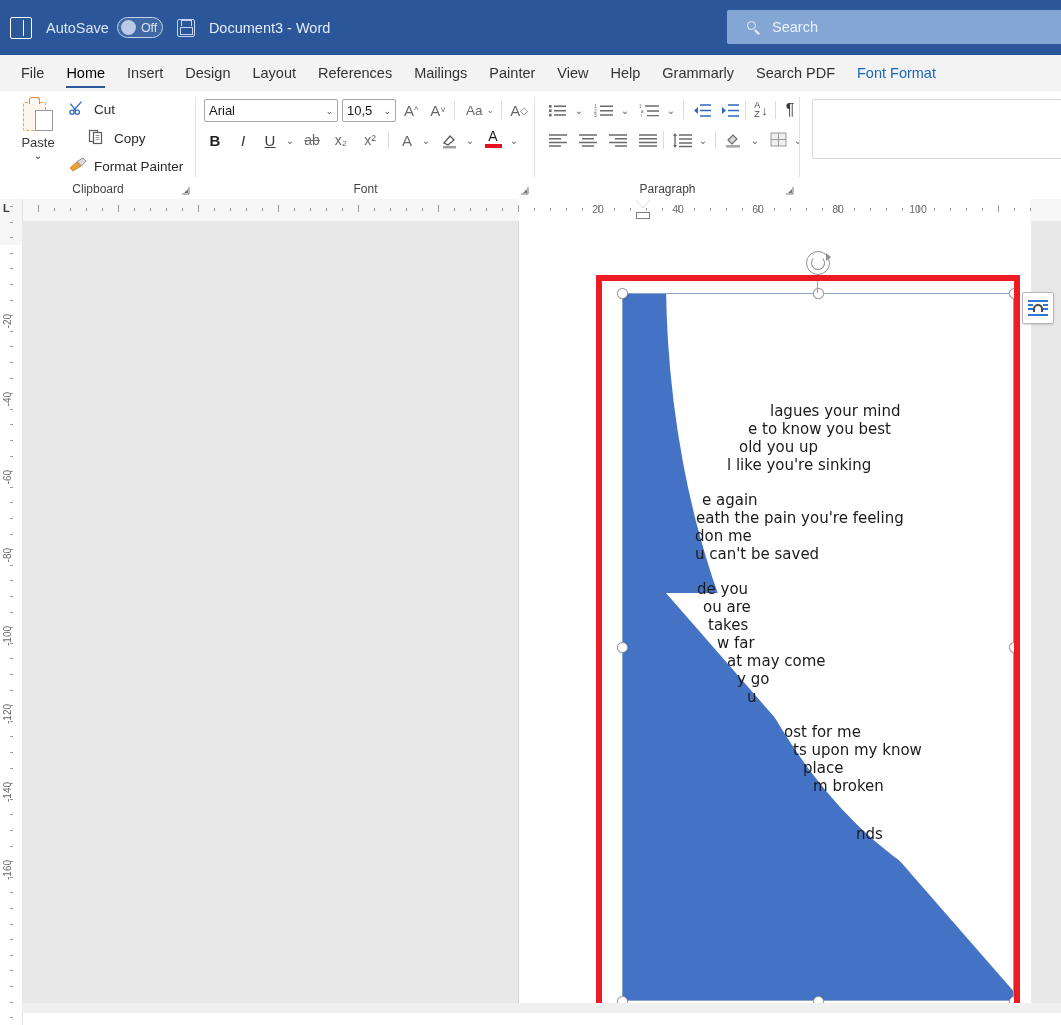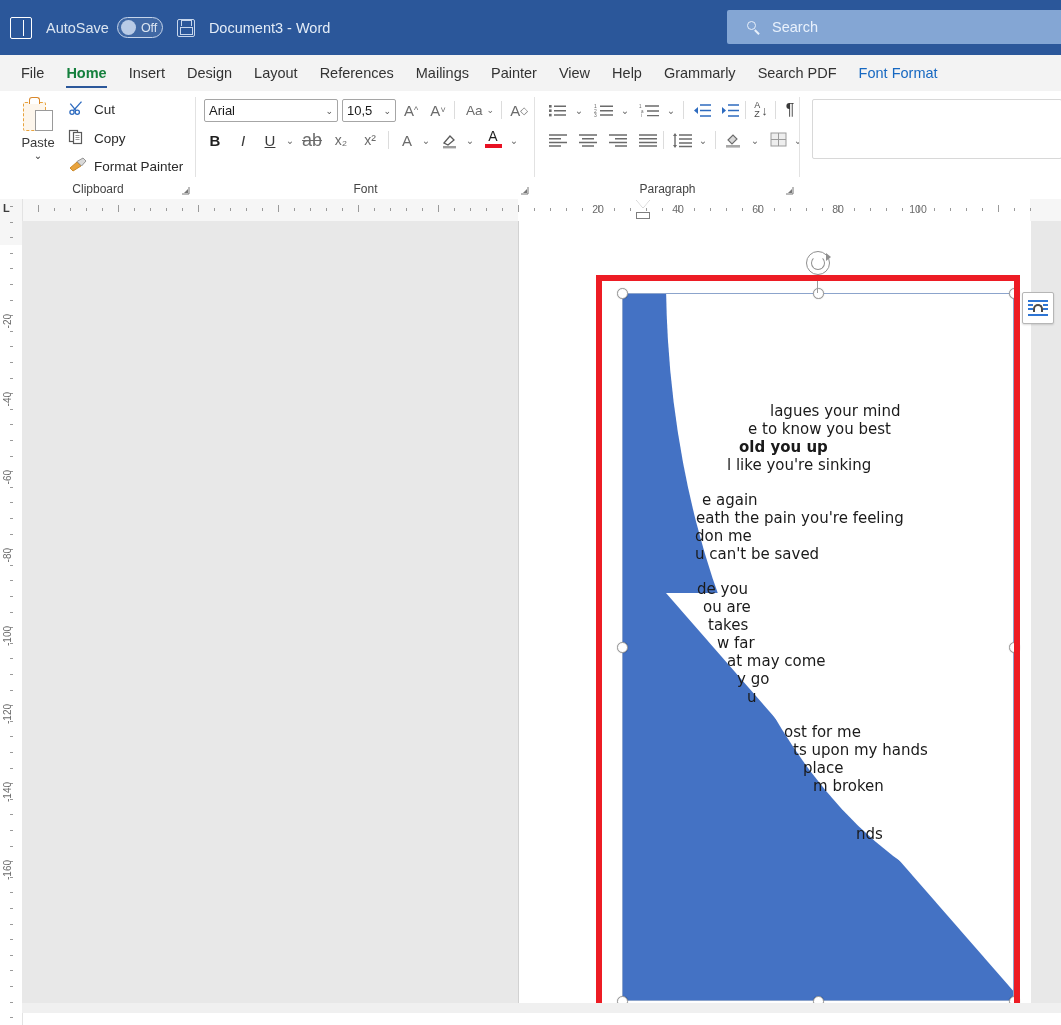--- a/index.html
+++ b/index.html
@@ -48,21 +48,21 @@
 
   
   .tabstrip{
     position:absolute;left:0;top:55px;width:1061px;height:36px;
     background:#f3f3f3;display:flex;align-items:center;padding-left:10px;box-sizing:border-box;
   }
   .tab{
     font-size:14.5px;color:#333333;padding:0 11px;height:36px;line-height:36px;
     position:relative;white-space:nowrap;
   }
-  .tab.active{color:#15803d;font-weight:700;}
+  .tab.active{color:#000000;font-weight:400;}
   .tab.active::after{
     content:"";position:absolute;left:11px;right:11px;bottom:3px;height:2.4px;background:#2b579a;
   }
   .tab.ctx{color:#1668c1;}
 
   
   .ribbon{
     position:absolute;left:0;top:91px;width:1061px;height:108px;
     background:#ffffff;border-bottom:1px solid #d4d4d4;
   }
@@ -277,21 +277,21 @@
             <circle cx="4" cy="12.3" r="2.1"></circle>
                 <circle cx="9.3" cy="12.3" r="2.1"></circle>
             <path d="M5.3 10.7 L13.5 1.6"></path>
                 <path d="M8 10.7 L2.3 3.6"></path>
               </g>
             </svg>
         </span>
         <span>Cut</span>
       </div>
 
-      <div class="clipitem" style="top:36px;">
+      <div class="clipitem" style="top:36px;margin-left:20px;">
         <span class="ci-ico">
           <svg width="18" height="16" viewBox="0 0 18 16">
               <g stroke="#5a5a5a" stroke-width="1.2" fill="#fff">
             <rect x="1.5" y="1.5" width="8" height="11"></rect>
                 <rect x="5.5" y="3.5" width="8" height="11"></rect>
               </g>
             <g stroke="#8a8a8a" stroke-width="0.9">
                 <path d="M7.5 6.5h4M7.5 8.5h4M7.5 10.5h4"></path>
               </g>
             </svg>
@@ -350,21 +350,21 @@
       <div class="ricon dark" style="left:8px;top:38px;width:22px;font-weight:bold;font-size:15px;">
         <span>B</span>
       </div>
       <div class="ricon" style="left:36px;top:38px;width:22px;font-style:italic;font-size:15px;color:#3a3a3a;">
         <span>I</span>
       </div>
       <div class="ricon" style="left:63px;top:38px;width:22px;text-decoration:underline;font-size:15px;color:#3a3a3a;">
         <span>U</span>
       </div>
       <div class="ricon" style="left:86px;top:38px;width:16px;font-size:10px;">⌄</div>
-      <div class="ricon" style="left:104px;top:38px;width:24px;font-size:18px;text-decoration:line-through;">
+      <div class="ricon" style="left:104px;top:38px;width:24px;font-size:14px;text-decoration:line-through;">
         <span>ab</span>
       </div>
       <div class="ricon" style="left:133px;top:38px;width:24px;font-size:14px;">
         <span>x₂</span>
       </div>
       <div class="ricon" style="left:162px;top:38px;width:24px;font-size:14px;">
         <span>x²</span>
       </div>
       <div class="fsep" style="left:192px;top:40px;height:18px;"></div>
       <div class="ricon" style="left:200px;top:38px;width:22px;font-size:15px;">
@@ -682,35 +682,35 @@
         <div class="shape-fill" id="shapefill" style="background: rgb(68, 114, 196);">
           <div class="shape-cut"></div>
           <div class="shape-cut2"></div>
         </div>
         <div class="shape-border"></div>
       </div>
 
       <div class="lyrics" style="left:103px;top:72px;" id="lyricsLayer">
           <div class="lline" style="left: 148px; top: 110px;">lagues your mind</div>
           <div class="lline" style="left: 126px; top: 128px;">e to know you best</div>
-          <div class="lline" style="left: 117px; top: 146px; font-weight: bold;">old you up</div>
+          <div class="lline" style="left: 117px; top: 146px;">old you up</div>
           <div class="lline" style="left: 105px; top: 164px;">l like you're sinking</div>
           <div class="lline" style="left: 80px; top: 199px;">e again</div>
           <div class="lline" style="left: 74px; top: 217px;">eath the pain you're feeling</div>
           <div class="lline" style="left: 73px; top: 235px;">don me</div>
           <div class="lline" style="left: 73px; top: 253px;">u can't be saved</div>
           <div class="lline" style="left: 75px; top: 288px;">de you</div>
           <div class="lline" style="left: 81px; top: 306px;">ou are</div>
           <div class="lline" style="left: 86px; top: 324px;">takes</div>
           <div class="lline" style="left: 95px; top: 342px;">w far</div>
           <div class="lline" style="left: 105px; top: 360px;">at may come</div>
           <div class="lline" style="left: 115px; top: 378px;">y go</div>
           <div class="lline" style="left: 125px; top: 396px;">u</div>
           <div class="lline" style="left: 162px; top: 431px;">ost for me</div>
-          <div class="lline" style="left: 171px; top: 449px;">ts upon my hands</div>
+          <div class="lline" style="left: 171px; top: 449px;">ts upon my know</div>
           <div class="lline" style="left: 181px; top: 467px;">place</div>
           <div class="lline" style="left: 191px; top: 485px;">m broken</div>
           <div class="lline" style="left: 234px; top: 533px;">nds</div>
         </div>
 
       <div id="belowLayer" style="position:absolute;left:0;top:0;width:512px;height:800px;font-family:'DejaVu Sans',sans-serif;font-size:15px;color:#5c5c5c;"></div>
 
       <div id="handles">
           <div class="handle" style="left: 97.5px; top: 66.5px;"></div>
           <div class="handle" style="left: 293.5px; top: 66.5px;"></div>

